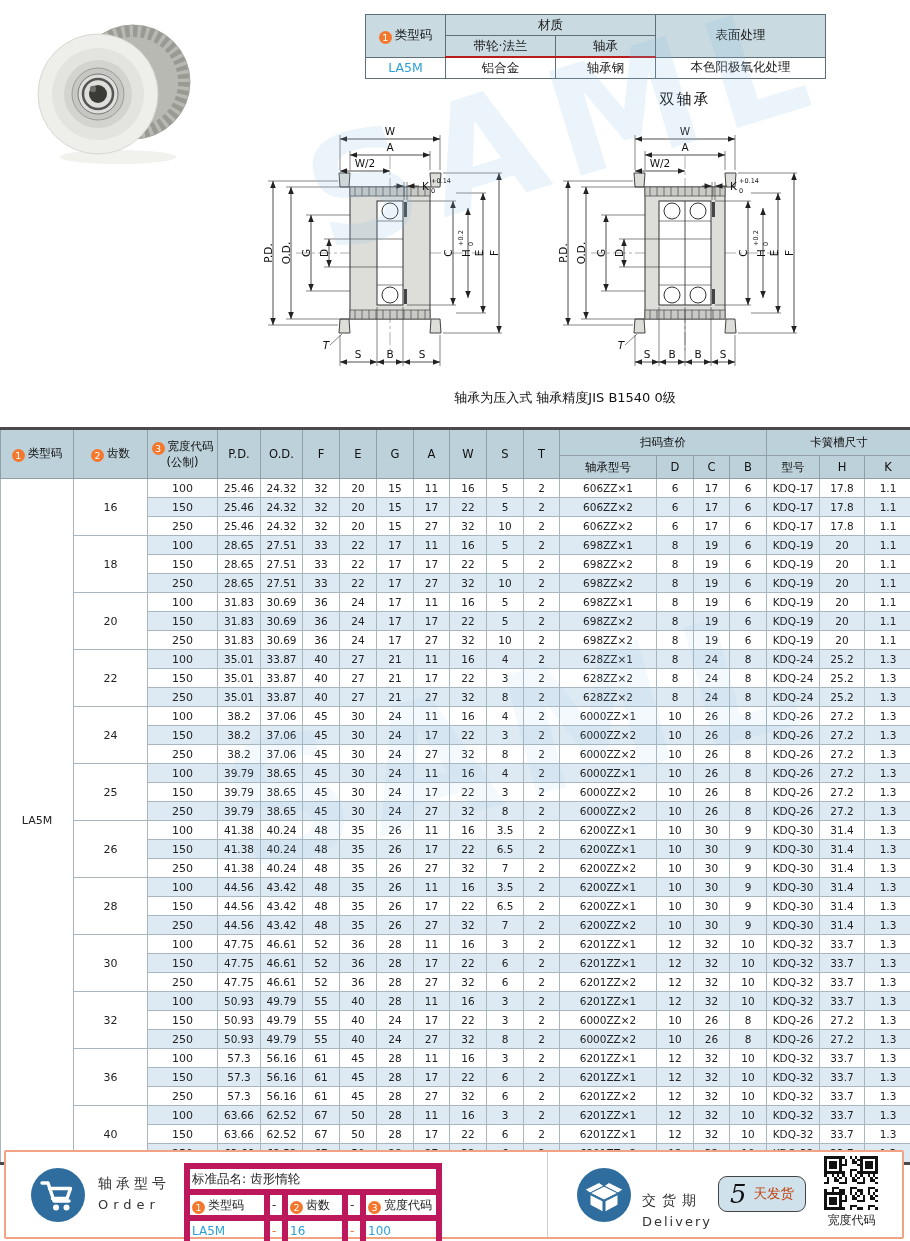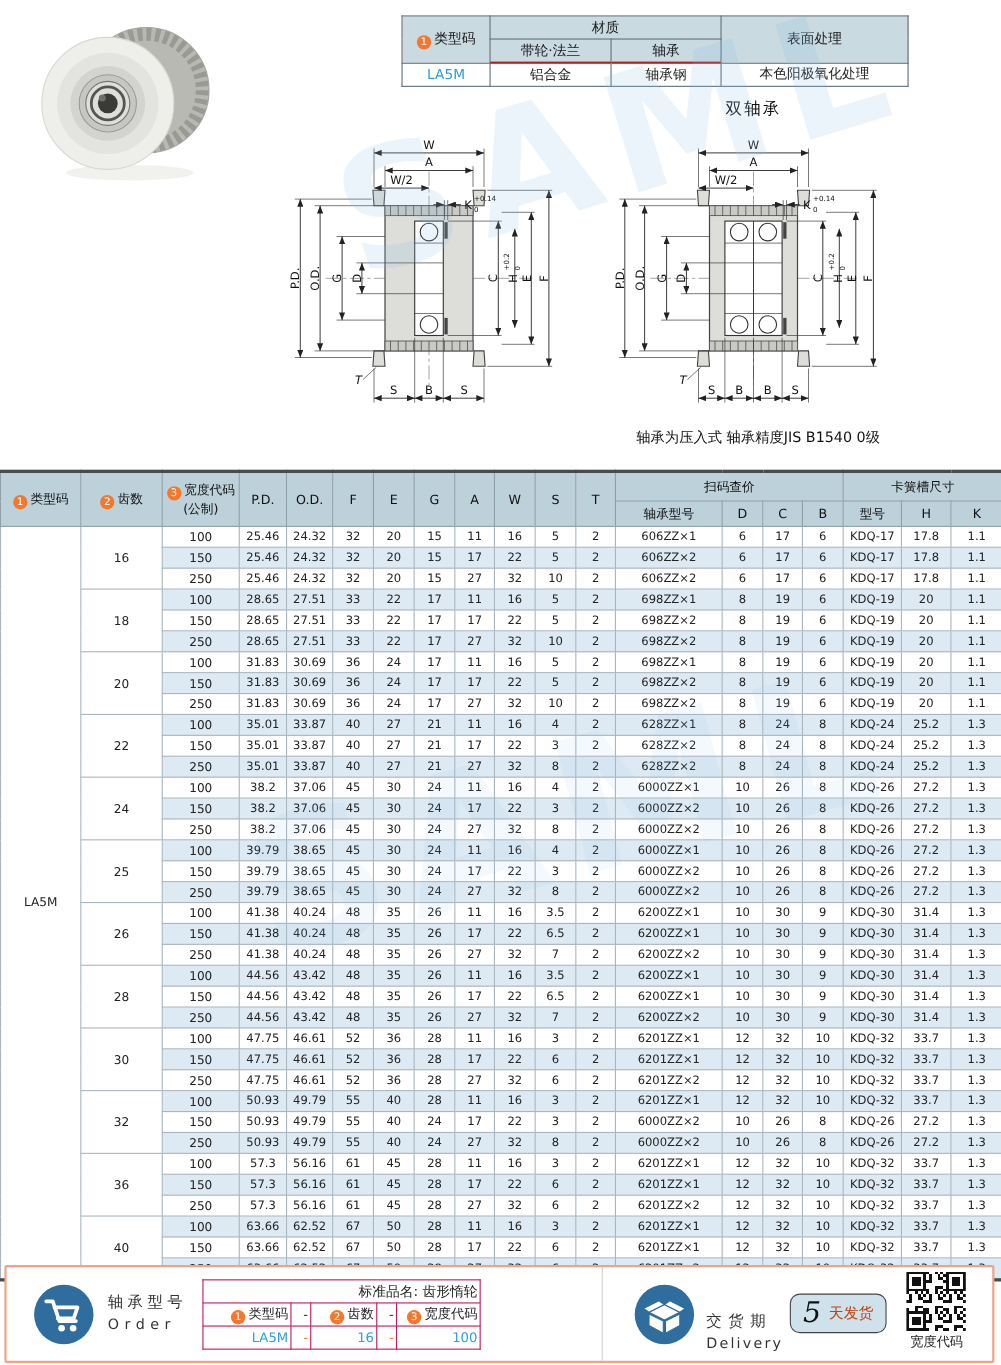--- a/index.html
+++ b/index.html
@@ -21,21 +21,21 @@
   .blu{color:#2da0d8;}
 
   
   .dwg-title{position:absolute;width:300px;text-align:center;font-size:15px;color:#111;letter-spacing:2px;}
   .dwg{position:absolute;width:300px;height:292px;}
   svg .cl{stroke:#999;stroke-width:.8;stroke-dasharray:13 3 3 3;fill:none;}
   svg .ext{stroke:#333;stroke-width:.6;}
   svg .dim{stroke:#222;stroke-width:.8;}
   svg .dl{font-size:10.5px;fill:#111;font-family:"DejaVu Sans","Liberation Sans",sans-serif;}
   svg .dls{font-size:6.5px;fill:#111;font-family:"DejaVu Sans","Liberation Sans",sans-serif;}
-  .note{position:absolute;left:330px;top:389px;width:470px;text-align:right;font-size:13px;color:#111;}
+  .note{position:absolute;left:330px;top:389px;width:470px;text-align:center;font-size:13px;color:#111;}
 
   .watermark{position:absolute;font-weight:bold;pointer-events:none;z-index:6;
              font-family:"DejaVu Sans","Liberation Sans",sans-serif;}
   .wm1{left:300px;top:40px;font-size:150px;letter-spacing:14px;color:rgba(140,195,228,0.18);transform:rotate(-17deg);}
   .wm2{left:220px;top:640px;font-size:170px;letter-spacing:16px;color:rgba(150,200,232,0.10);transform:rotate(-15deg);}
 
   
   #spec-wrap{position:absolute;left:0;top:427px;z-index:1;}
   table.spec{border-collapse:collapse;table-layout:fixed;width:911px;
              border-top:3px solid #4a4a4a;border-bottom:3px solid #4a4a4a;}
@@ -53,21 +53,21 @@
   
   .footer{position:absolute;left:4px;top:1150px;width:896px;height:85px;
           border:2px solid #f2a384;border-radius:2px;background:#fff;z-index:2;}
   .icon-circle{position:absolute;width:56px;height:56px;}
   .cartpos{left:24px;top:15px;}
   .boxpos{left:570px;top:15px;}
   .order-title{position:absolute;left:92px;top:23px;color:#333;}
   .order-title .cn{font-size:14px;letter-spacing:4px;white-space:nowrap;}
   .order-title .en{font-size:13px;letter-spacing:5px;margin-top:4px;white-space:nowrap;}
   table.order{position:absolute;left:178px;top:11px;border-collapse:collapse;table-layout:fixed;}
-  .order td{border:1px solid #be185d;text-align:right;font-size:12px;height:20px;padding:0 2px;white-space:nowrap;}
+  .order td{border:6px solid #be185d;text-align:left;font-size:12px;height:20px;padding:0 2px;white-space:nowrap;}
   .order td.ot{font-size:12.5px;}
   .order td.dash-h{color:#333;}
   .order td.dash-o{color:#f4772e;}
   .vdiv{position:absolute;left:541px;top:0;width:1px;height:85px;background:#cfcfcf;}
   .del-title{position:absolute;left:636px;top:24px;color:#333;margin-top:16px;}
   .del-title .cn{font-size:14px;letter-spacing:6px;white-space:nowrap;}
   .del-title .en{font-size:13px;letter-spacing:2px;margin-top:4px;white-space:nowrap;}
   .pill{position:absolute;left:712px;top:24px;width:86px;height:34px;background:#cfe2ec;
         border:1.5px solid #444;border-radius:9px;display:flex;align-items:center;justify-content:center;gap:7px;}
   .pill .five{font-family:"DejaVu Serif","Liberation Serif",serif;font-style:italic;font-size:26px;color:#111;line-height:1;}

